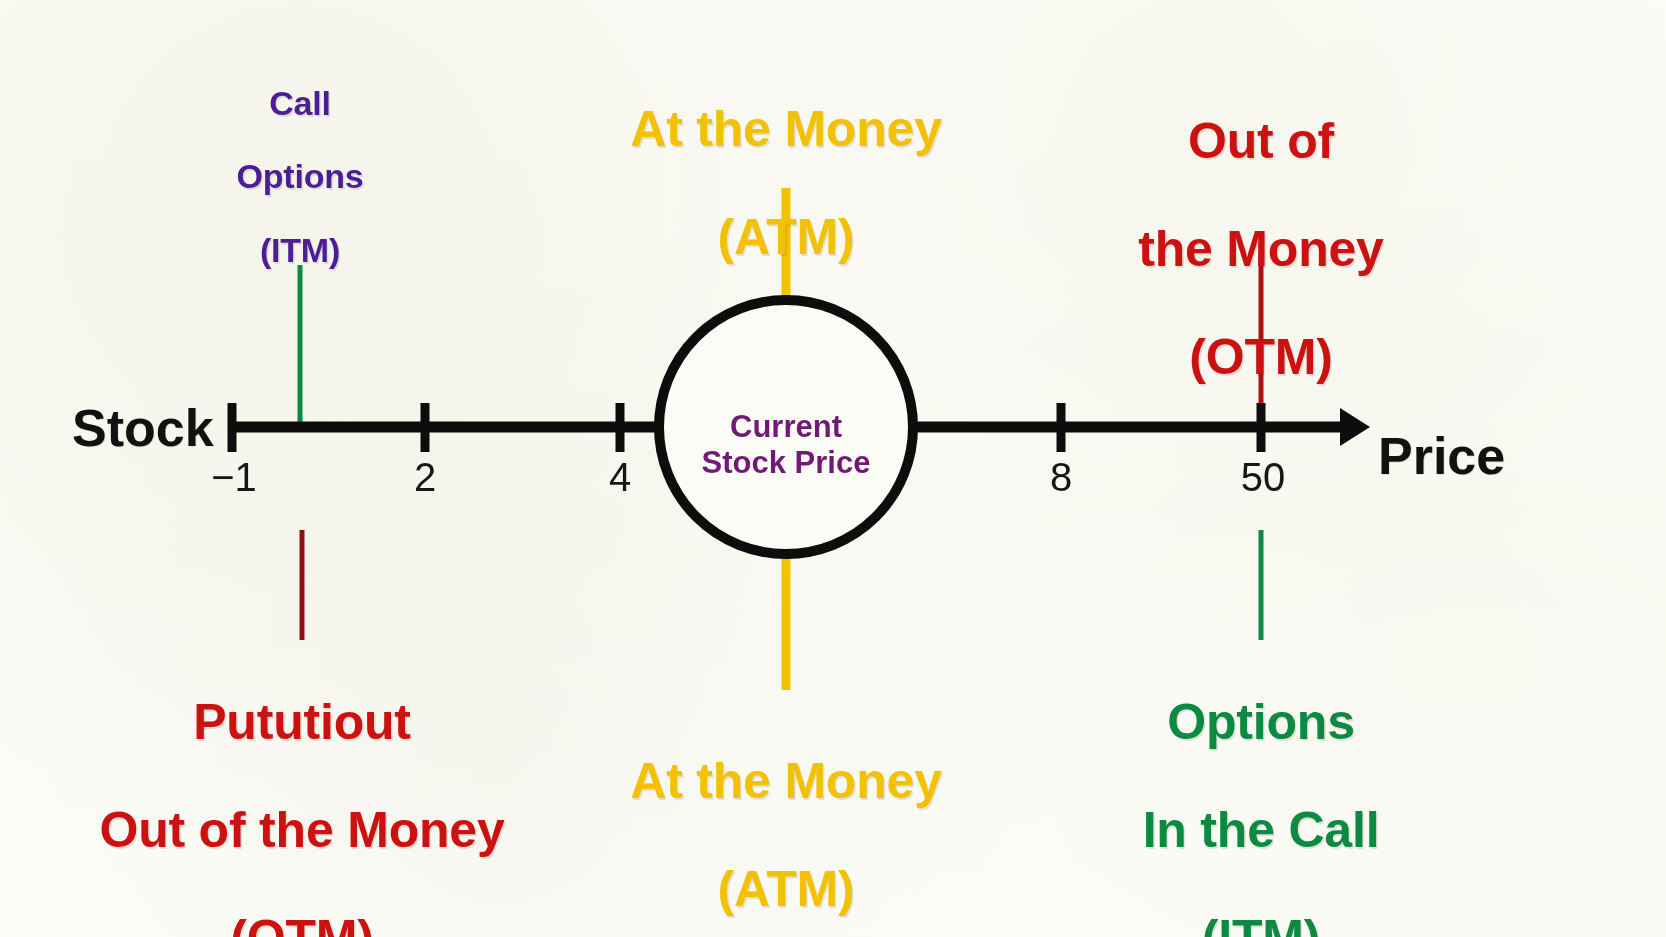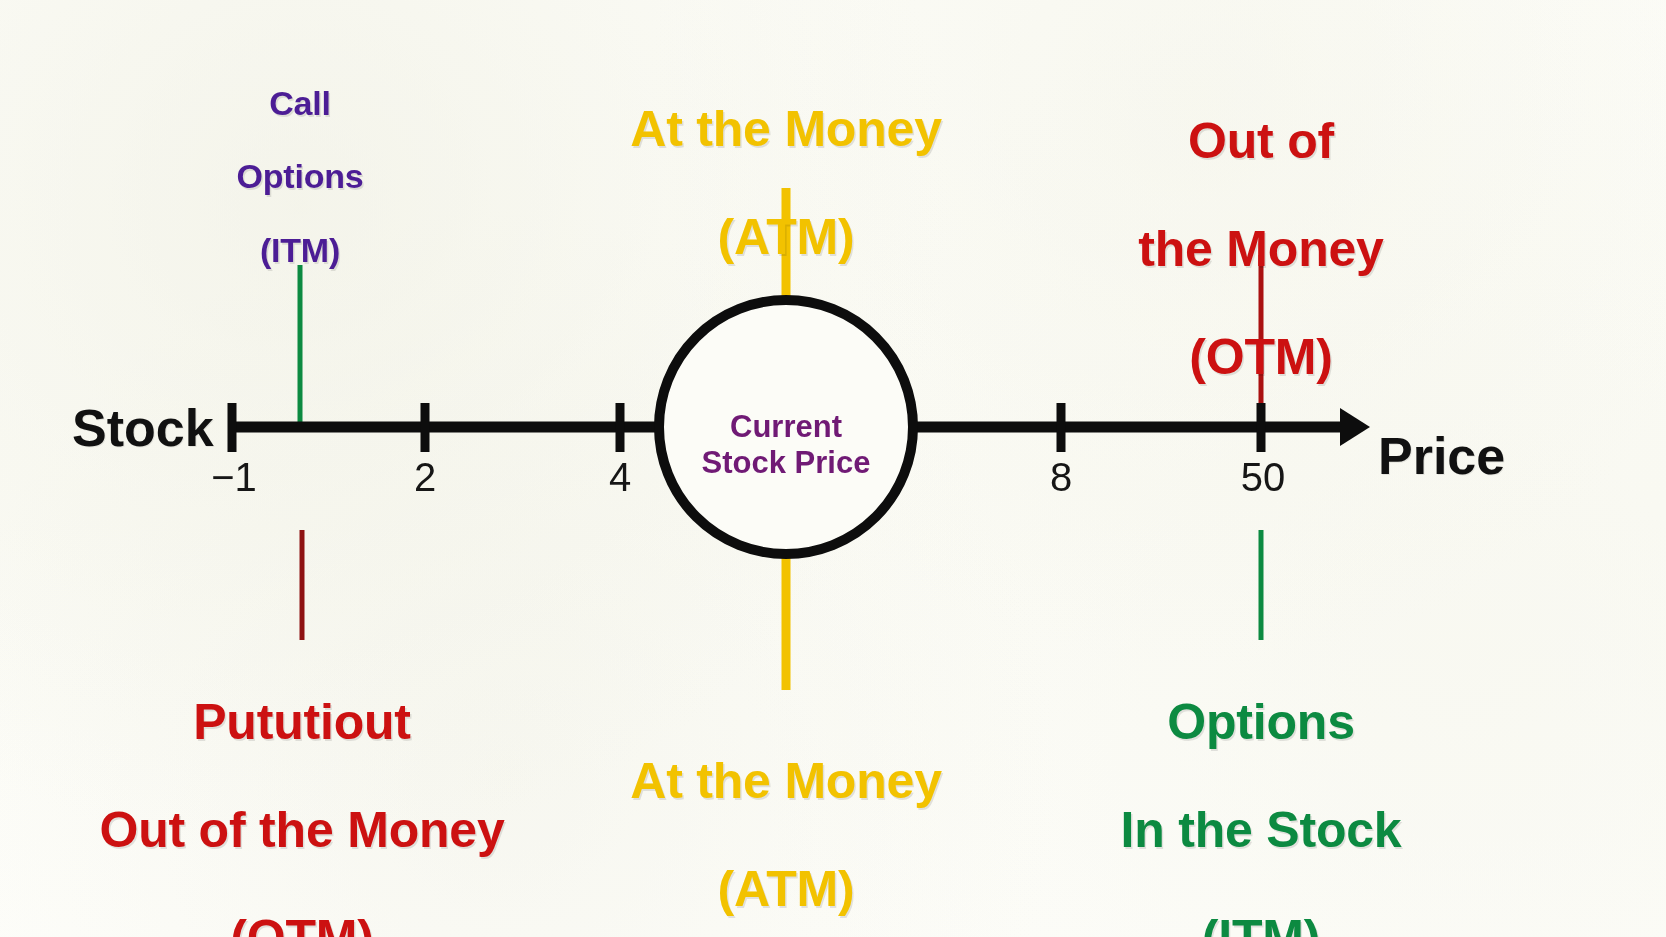--- a/index.html
+++ b/index.html
@@ -134,17 +134,17 @@
     <span class="ln">(OTM)</span>
   </div>
 
   <div class="label" style="left:566px; top:700px; width:440px; font-size:50px; color:#f2c200;">
     <span class="ln">At the Money</span>
     <span class="ln">(ATM)</span>
   </div>
 
   <div class="label" style="left:1051px; top:641px; width:420px; font-size:50px; color:#0c8a41;">
     <span class="ln">Options</span>
-    <span class="ln">In the Stock</span>
+    <span class="ln">In the Call</span>
     <span class="ln">(ITM)</span>
   </div>
 
 </div>
 
 </body></html>

